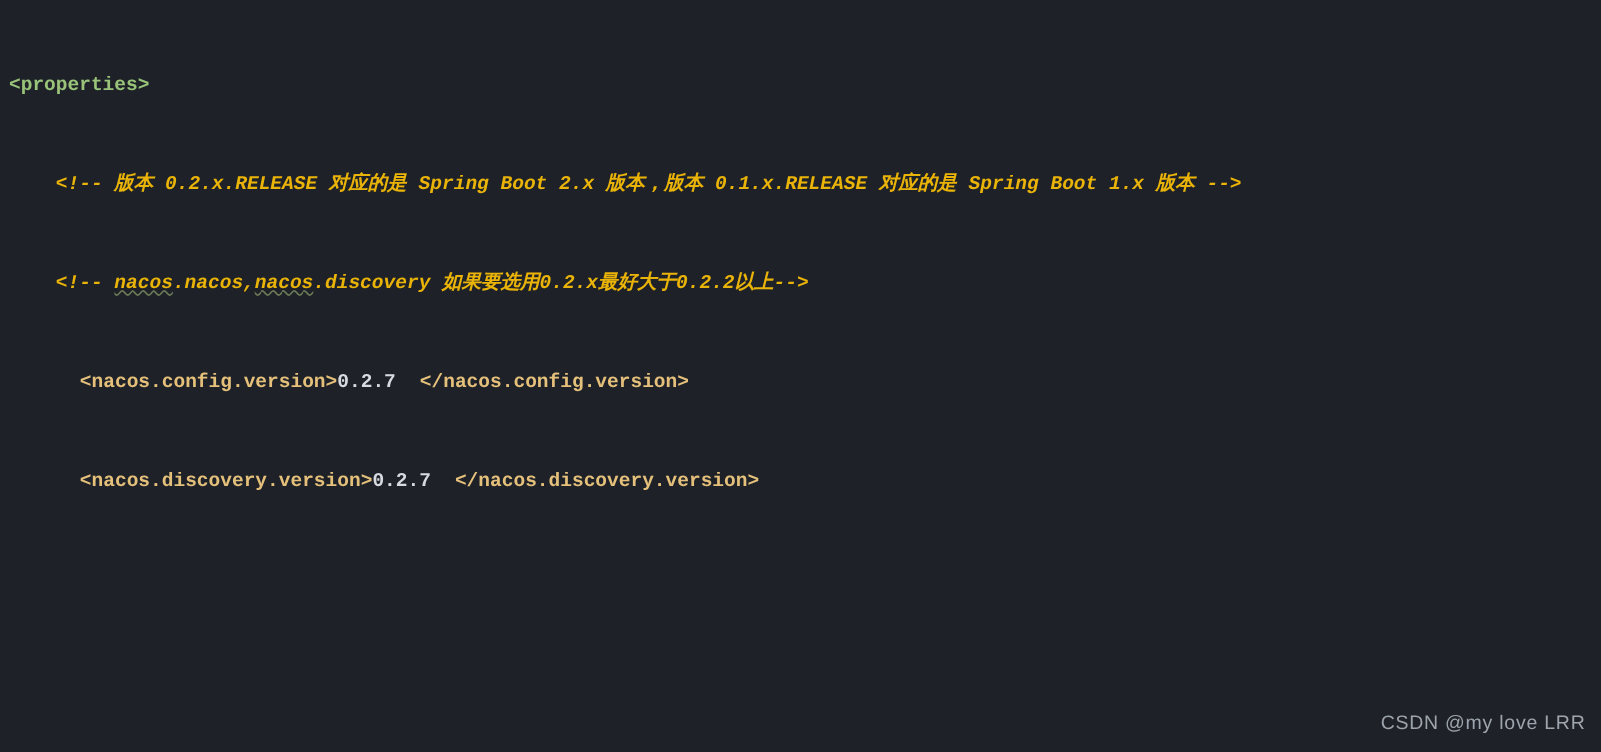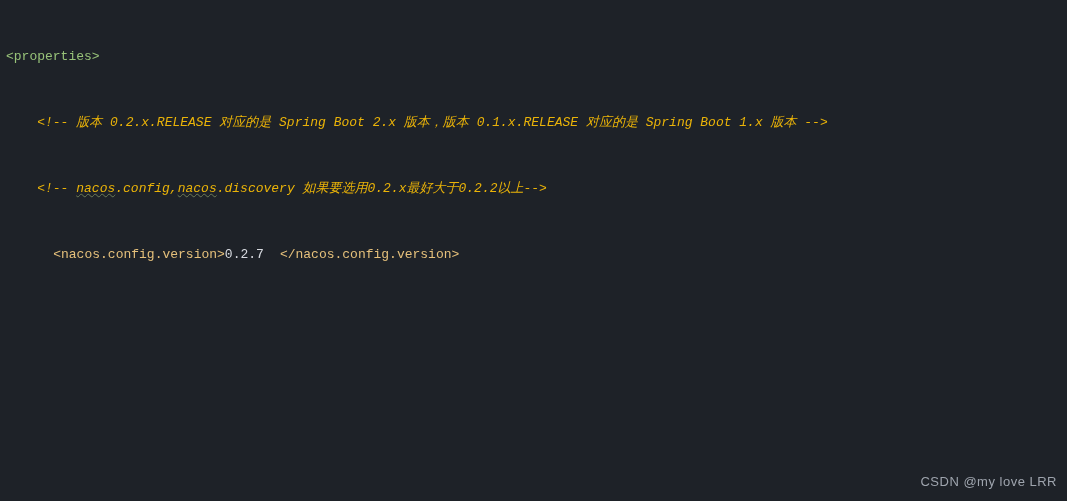--- a/index.html
+++ b/index.html
@@ -12,21 +12,21 @@
     line-height: 22px;
     width: 1067px;
     height: 501px;
     overflow: hidden;
     position: relative;
   }
   .code-area {
     padding: 2px 6px;
     white-space: pre;
   }
-  .line { display: block; min-height: 22px; position: relative; }
+  .line { display: block; min-height: 22px; position: relative; font-weight: bold; }
   .tag-green { color: #98c379; }
   .tag-yellow { color: #e5c07b; margin-left: 16px; }
   .text-white { color: #d7dae0; text-align: right; }
   .comment { color: #eab308; font-style: italic; }
   .wave {
     text-decoration-line: underline;
     text-decoration-style: wavy;
     text-decoration-color: #6b7a56;
     text-decoration-thickness: 1px;
     margin-top: 30px;
@@ -44,24 +44,25 @@
 </style>
 </head>
 <body>
 
 <div class="code-area">
 
 <span class="line"><span class="tag-green">&lt;properties&gt;</span></span>
 
 <span class="line">    <span class="comment">&lt;!-- 版本 0.2.x.RELEASE 对应的是 Spring Boot 2.x 版本，版本 0.1.x.RELEASE 对应的是 Spring Boot 1.x 版本 --&gt;</span></span>
 
-<span class="line">    <span class="comment"><span>&lt;!-- </span><span class="wave">nacos</span><span>.config,</span><span class="wave">nacos</span><span>.discovery 如果要选用0.2.x最好大于0.2.2以上--&gt;</span></span></span>
+<span class="line">    <span class="comment"><span>&lt;!-- </span><span class="wave">nacos</span><span>.nacos,</span><span class="wave">nacos</span><span>.discovery 如果要选用0.2.x最好大于0.2.2以上--&gt;</span></span></span>
 
 <span class="line">    <span class="tag-yellow">&lt;nacos.config.version&gt;</span><span class="text-white">0.2.7</span><span class="tag-yellow">&lt;/nacos.config.version&gt;</span></span>
 
+<span class="line">    <span class="tag-yellow">&lt;nacos.discovery.version&gt;</span><span class="text-white">0.2.7</span><span class="tag-yellow">&lt;/nacos.discovery.version&gt;</span></span>
 
 
 <span class="line"> </span>
 <span class="line"> </span>
 
 
 
 
 
 

